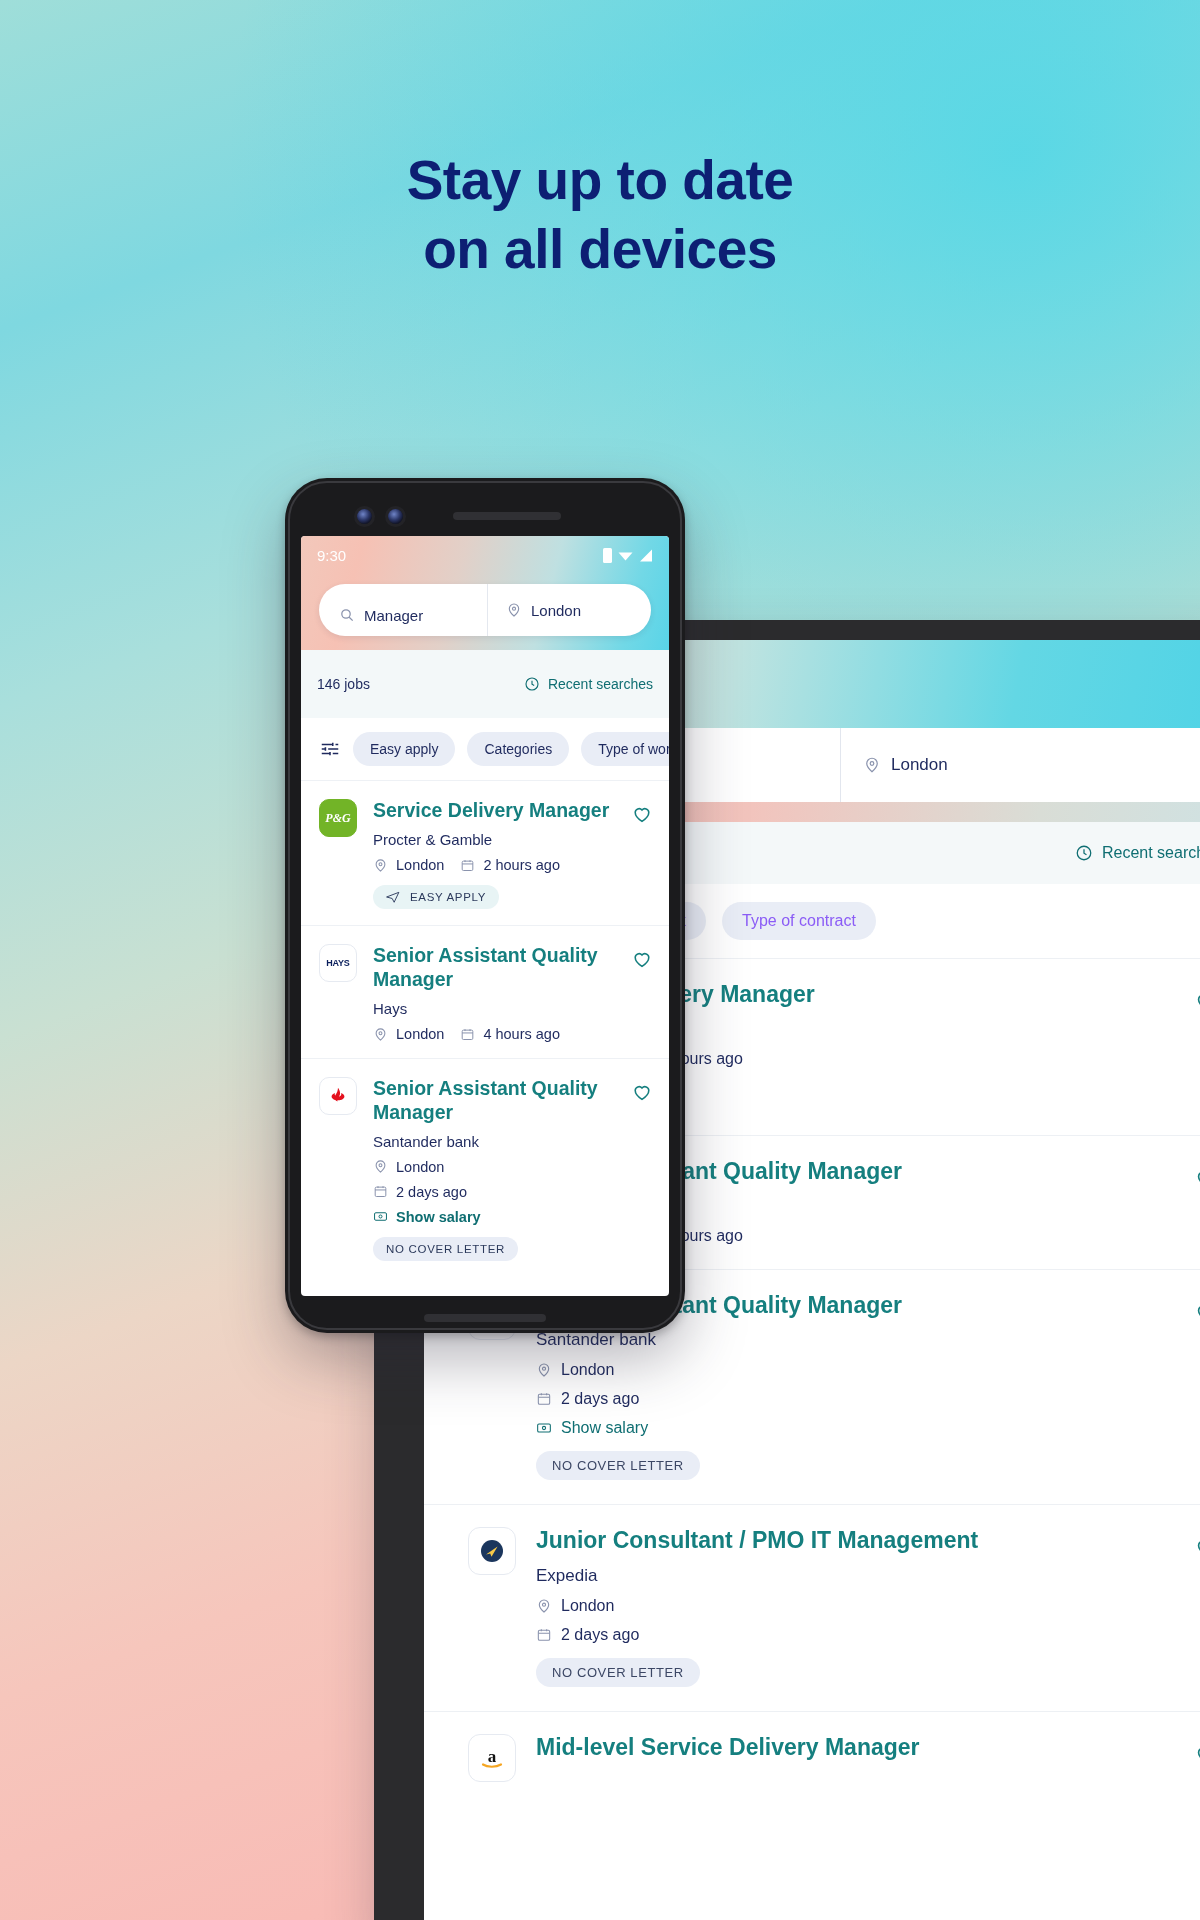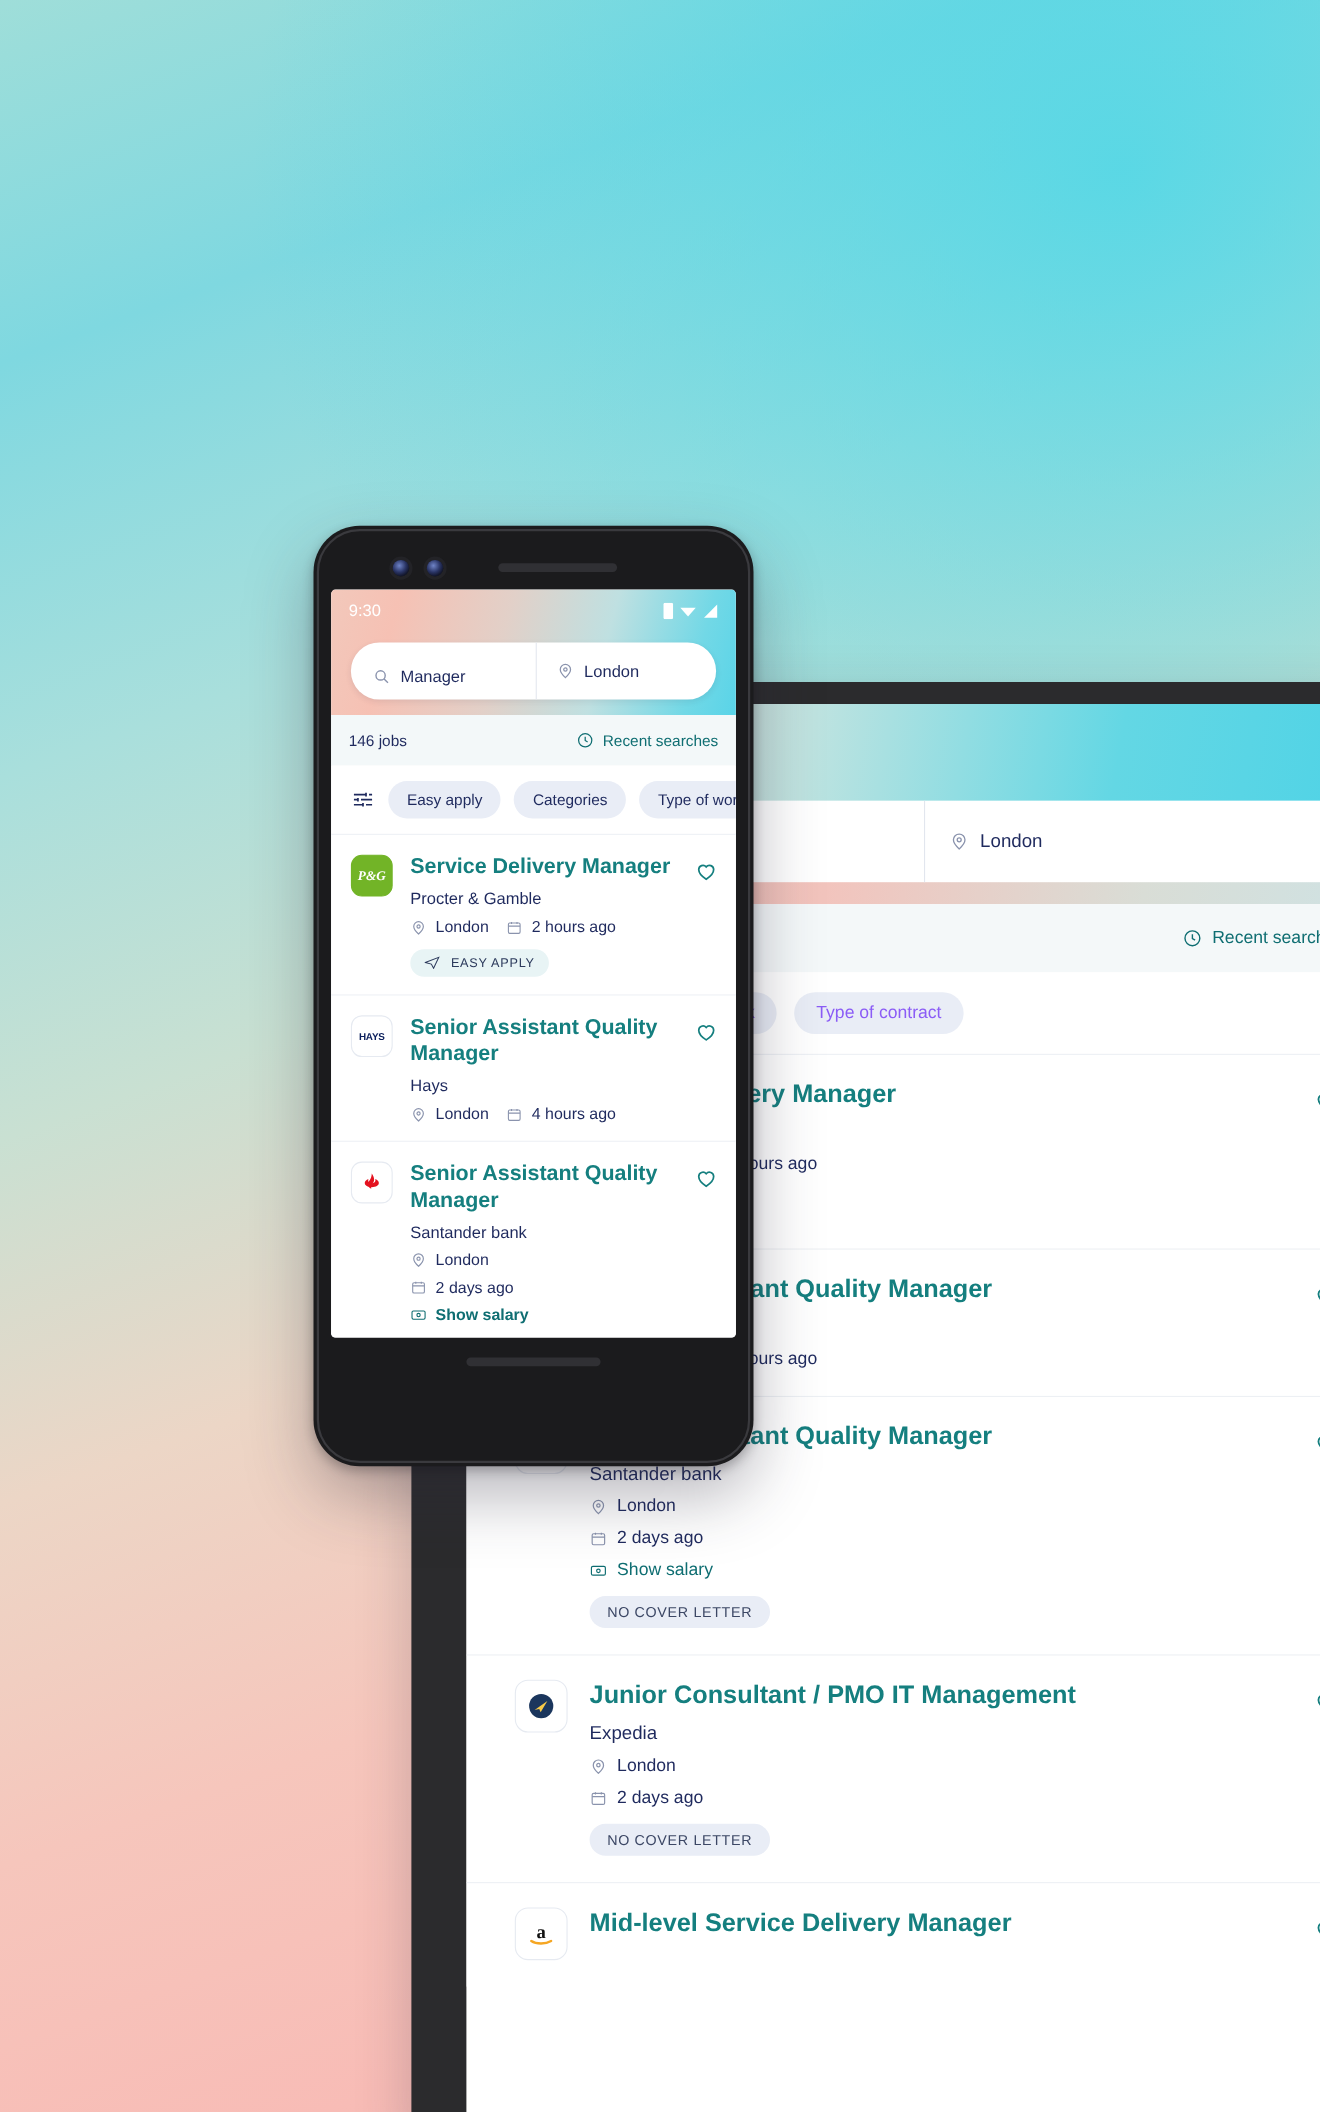--- a/index.html
+++ b/index.html
@@ -114,40 +114,40 @@
   .phone::before{
     content:""; position:absolute; inset:3px; border-radius:39px;
     border:2px solid #3a3a3e; pointer-events:none;
   }
   .phone-notchbar { height:40px; display:flex; align-items:center; gap:16px; padding-left:56px; }
   .cam { width:15px; height:15px; border-radius:50%; background:
       radial-gradient(circle at 40% 35%, #6f84c7 0%, #2a3566 45%, #14182e 70%, #0a0c16 100%);
       box-shadow: 0 0 0 3px #232327; }
   .speaker { width:108px; height:8px; border-radius:5px; background:#303034; margin-left:34px; }
   .phone-screen {
-    position:relative; width:368px; height:680px; border-radius:4px;
+    position:relative; width:368px; height:760px; border-radius:4px;
     background:#fff; overflow:hidden;
   }
   .p-hero {
     background: linear-gradient(105deg,#f2c8bb 0%, #f6c1b4 16%, #e2d0c8 42%, #bfe0e1 66%, #72d8e6 88%, #59d4e8 100%);
     padding-bottom: 14px;
   }
   .p-status { display:flex; align-items:center; justify-content:space-between; padding:11px 16px 6px; }
   .p-time { color:#fff; font-size:15px; }
   .p-sysicons { display:flex; align-items:center; gap:6px; }
   .p-searchwrap {
     margin: 14px 18px 0; background:#fff; border-radius:26px; height:52px;
     display:flex; align-items:center; box-shadow:0 2px 6px rgba(40,40,70,.10);
   }
   .p-field { display:flex; align-items:center; gap:9px; height:100%; padding-left:20px; color:#1f2a5e; font-size:15px; }
   .p-field.left { flex:0 0 168px;margin-top:10px; }
   .p-field.right { flex:1; border-left:1px solid #e4e8ef; padding-left:18px; }
   .p-countrow {
     display:flex; align-items:center; justify-content:space-between;
-    padding: 15px 16px; background:#f3f8f9; font-size:14px;
+    padding: 26px 16px; background:#f3f8f9; font-size:14px;
   }
   .p-count { color:#1f2a5e; }
   .p-recent { color:#0f6e72; display:flex; align-items:center; gap:8px; }
   .p-pills { display:flex; align-items:center; gap:12px; padding:14px 0 14px 18px; background:#fff; }
   .p-pill { background:#e9edf6; color:#1f2a5e; font-size:14px; padding:9px 17px; border-radius:18px; white-space:nowrap; }
   .p-card { display:flex; gap:16px; padding:18px 16px 16px 18px; border-top:1px solid #eef1f5; background:#fff; position:relative; }
   .p-logo { width:38px; height:38px; flex:0 0 38px; border-radius:10px; border:1px solid #e6eaf1; background:#fff;
             display:flex; align-items:center; justify-content:center; overflow:hidden; }
   .p-body { flex:1; min-width:0; padding-right:34px; }
   .p-title { color:#157f7f; font-size:19.5px; font-weight:600; line-height:1.2; }
@@ -162,20 +162,24 @@
   .chin { width:122px; height:8px; border-radius:5px; background:#303034; }
 
   .ico { display:inline-flex; align-items:center; justify-content:center; flex:0 0 auto; }
   svg { display:block; }
 </style>
 </head>
 <body>
 
 <div class="stage">
 
+  <div class="headline">
+    <span>Stay up to date</span>
+    <span class="l2">on all devices</span>
+  </div>
 
   <div class="desktop">
     <div class="desktop-screen">
 
       <div class="d-hero"></div>
 
       <div class="d-searchrow">
         <div class="d-field left">
           <span></span>
         </div>

